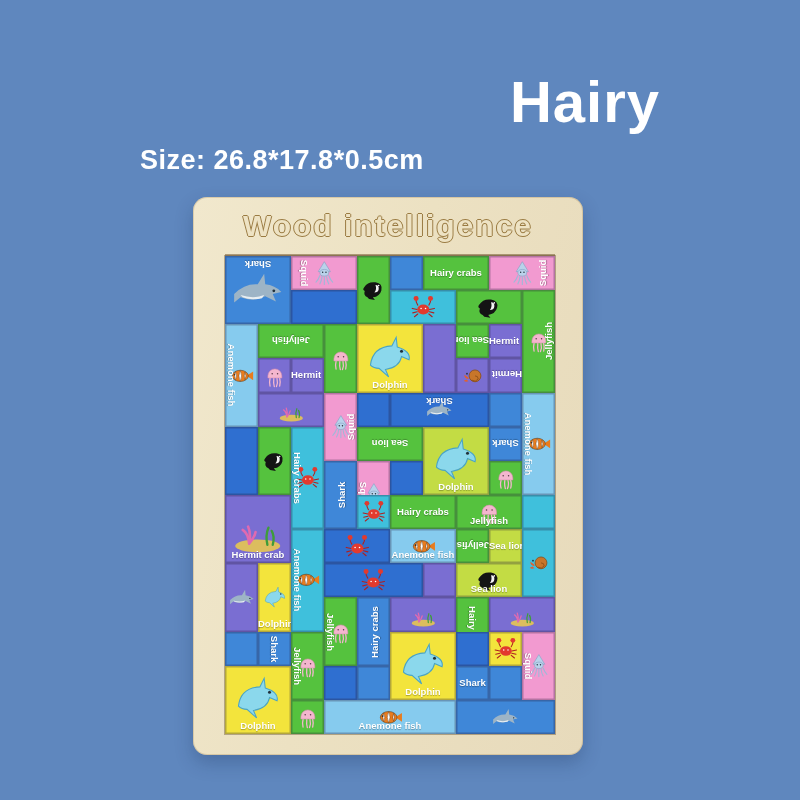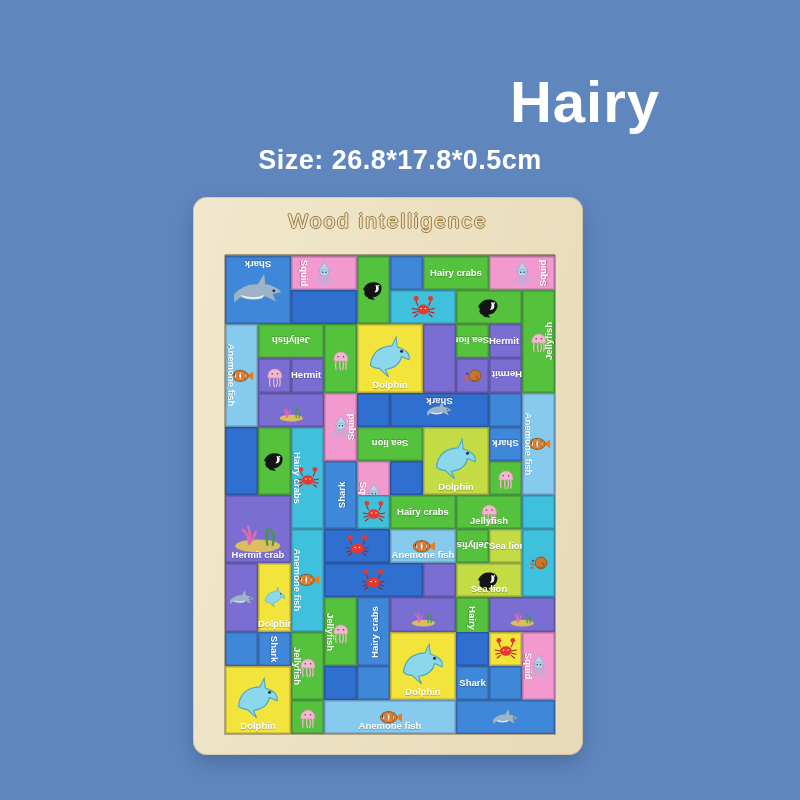--- a/index.html
+++ b/index.html
@@ -8,32 +8,32 @@
     background:#5f87be;
     font-family:"Liberation Sans", sans-serif;
   }
   .title{
     position:absolute;left:455px;top:68px;width:260px;
     color:#ffffff;font-size:58px;font-weight:800;letter-spacing:1px;
     text-align:center;
   }
   .size-line{
     position:absolute;left:140px;top:145px;width:520px;
-    color:#ffffff;font-size:27px;font-weight:700;text-align:center;
+    color:#ffffff;font-size:27px;font-weight:700;text-align:left;
     letter-spacing:0.5px;
   }
   .board{
     position:absolute;left:193px;top:197px;width:390px;height:558px;
     background:linear-gradient(105deg,#f1e8cd 0%,#ece1c2 45%,#e7dabb 100%);
     border-radius:14px;
     box-shadow:0 8px 18px rgba(20,40,80,.25), inset 0 0 0 1px rgba(150,120,70,.25);
   }
   .brand{
     position:absolute;left:0;right:0;top:12px;text-align:center;
-    font-size:21px;font-weight:400;letter-spacing:2px;
+    font-size:30px;font-weight:700;letter-spacing:2px;
     color:#eee3c4;
     text-shadow:1px 0 0 #9a7b42,-1px 0 0 #9a7b42,0 1px 0 #9a7b42,0 -1px 0 #9a7b42;
   }
   .puzzle{
     position:absolute;left:32px;top:59px;width:330px;height:478px;
     background:#2f6fd0;
     box-shadow:0 -2px 0 rgba(90,60,20,.45), 0 0 0 1px rgba(70,45,15,.35);
   }
   .tile{
     position:absolute;box-sizing:border-box;

